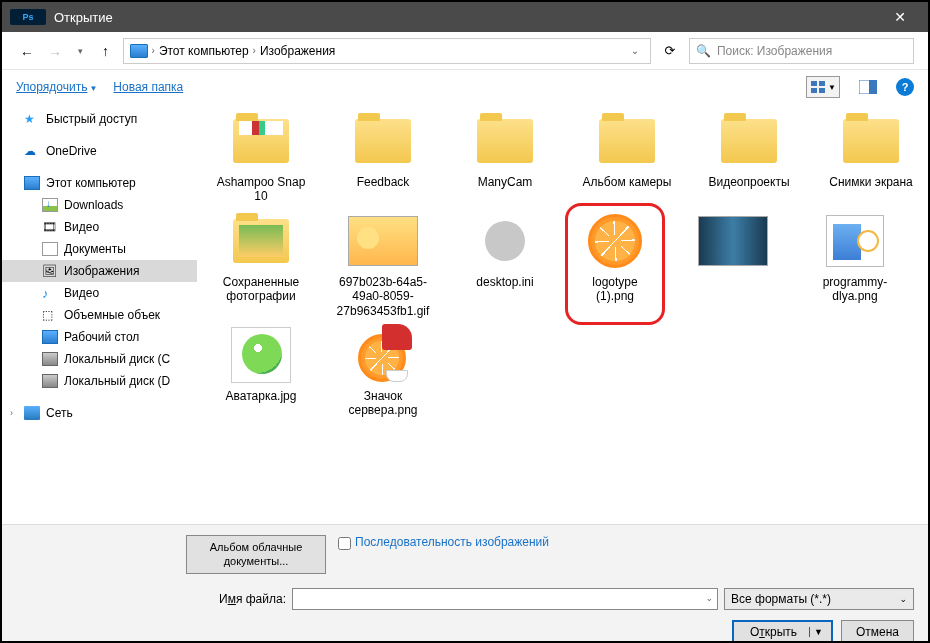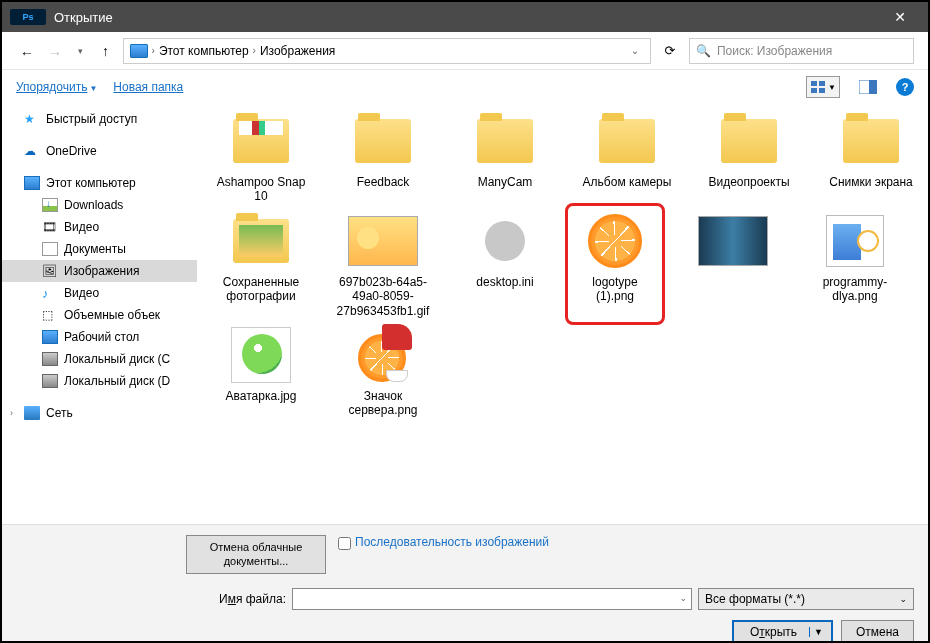--- a/index.html
+++ b/index.html
@@ -44,35 +44,35 @@
 .doc-icon { background: #fff; border: 1px solid #999; position: relative; }
 .musicon { color: #2196f3; font-size: 13px; }
 .drive-icon { background: linear-gradient(#ccc,#888); border: 1px solid #666; }
 .neticon { width: 16px; height: 14px; background: linear-gradient(#5ab0ff,#2779bd); border-radius: 1px; }
 .content { flex: 1; padding: 6px; overflow: hidden; position: relative; }
 .grid { display: flex; flex-wrap: wrap; gap: 6px 14px; align-content: flex-start; }
 .item { width: 100px; text-align: center; font-size: 11px; line-height: 1.2; margin-left: 8px; }
 .item .thumb { width: 72px; height: 62px; margin: 0 auto 3px; position: relative; display: flex; align-items: center; justify-content: center; }
 .folder { width: 56px; height: 44px; background: linear-gradient(#fde08a,#f3c84f); border-radius: 3px; position: relative; }
 .folder:before { content: ""; position: absolute; top: -6px; left: 3px; width: 22px; height: 8px; background: #f3c84f; border-radius: 2px 2px 0 0; }
-.highlight-item { border: 3px solid #e62222; border-radius: 8px; padding: 4px; margin: -7px -4px; }
+.highlight-item { border: 3px solid #e62222; border-radius: 16px; padding: 4px; margin: -7px -4px; }
 .orange-slice { width: 54px; height: 54px; border-radius: 50%; background: radial-gradient(circle,#ffb347 0,#ff8c1a 100%); border: 3px solid #ff8c1a; position: relative; overflow: hidden; }
 .orange-slice:before { content: ""; position: absolute; inset: 4px; border-radius: 50%; background: conic-gradient(#ffb347 0 40deg,#fff 40deg 45deg,#ffb347 45deg 85deg,#fff 85deg 90deg,#ffb347 90deg 130deg,#fff 130deg 135deg,#ffb347 135deg 175deg,#fff 175deg 180deg,#ffb347 180deg 220deg,#fff 220deg 225deg,#ffb347 225deg 265deg,#fff 265deg 270deg,#ffb347 270deg 310deg,#fff 310deg 315deg,#ffb347 315deg 355deg,#fff 355deg 360deg); }
 .gear { width: 40px; height: 40px; border-radius: 50%; background: #c8c8c8; position: relative; }
 .bottom { border-top: 1px solid #ddd; background: #f3f3f3; padding: 10px 14px; }
 .bottom-row1 { display: flex; gap: 12px; align-items: flex-start; padding-left: 170px; }
 .cloud-btn { border: 1px solid #888; background: #e1e1e1; padding: 4px 10px; text-align: center; font-size: 11px; width: 140px; line-height: 1.3; }
 .checkbox-wrap { display: flex; align-items: flex-start; gap: 4px; color: #1a72c8; font-size: 12px; }
 .checkbox-wrap input { margin-top: 2px; }
 .file-row { display: flex; align-items: center; margin-top: 14px; gap: 6px; }
 .file-row .label { width: 270px; text-align: right; font-size: 12px; }
 .file-row .underline { text-decoration: underline; }
 .file-input { flex: 1; border: 1px solid #888; height: 22px; background: #fff; padding: 0 4px; }
 .file-input .chev { float: right; font-size: 9px; color: #666; margin-top: 4px; }
-.format-select { width: 216px; border: 1px solid #888; height: 22px; background: #eaeaea; padding: 0 6px; display: flex; align-items: center; justify-content: space-between; font-size: 12px; }
+.format-select { width: 190px; border: 1px solid #888; height: 22px; background: #eaeaea; padding: 0 6px; display: flex; align-items: center; justify-content: space-between; font-size: 12px; }
 .btn-row { display: flex; justify-content: flex-end; gap: 8px; margin-top: 10px; }
 .btn { border: 1px solid #888; height: 24px; padding: 0 14px; background: #e1e1e1; font-size: 12px; display: flex; align-items: center; }
 .btn.primary { border: 2px solid #0a67c0; padding: 0 4px 0 16px; }
 .btn.primary .split { border-left: 1px solid #0a67c0; margin-left: 12px; padding: 0 4px; font-size: 9px; }
 .folder-thumb-strip { position: absolute; top: 2px; left: 6px; right: 6px; height: 14px; background: linear-gradient(90deg,#fff 30%,#c33 30% 45%,#3c8 45% 60%,#fff 60%); }
 </style>
 </head>
 <body>
 
 <div class="titlebar">
@@ -283,21 +283,21 @@
             </div>
           </div>
           <div>Значок сервера.png</div>
         </div>
     </div>
   </div>
 </div>
 
 <div class="bottom">
   <div class="bottom-row1">
-    <div class="cloud-btn">Отмена облачные документы...</div>
+    <div class="cloud-btn">Альбом облачные документы...</div>
     <label class="checkbox-wrap">
       <input type="checkbox" style="">
       <span>Последовательность изображений</span>
     </label>
   </div>
   <div class="file-row">
     <div class="label"><span>И</span><span class="underline">м</span><span>я файла:</span></div>
     <div class="file-input">
         <span class="chev">⌄</span>
       </div>

